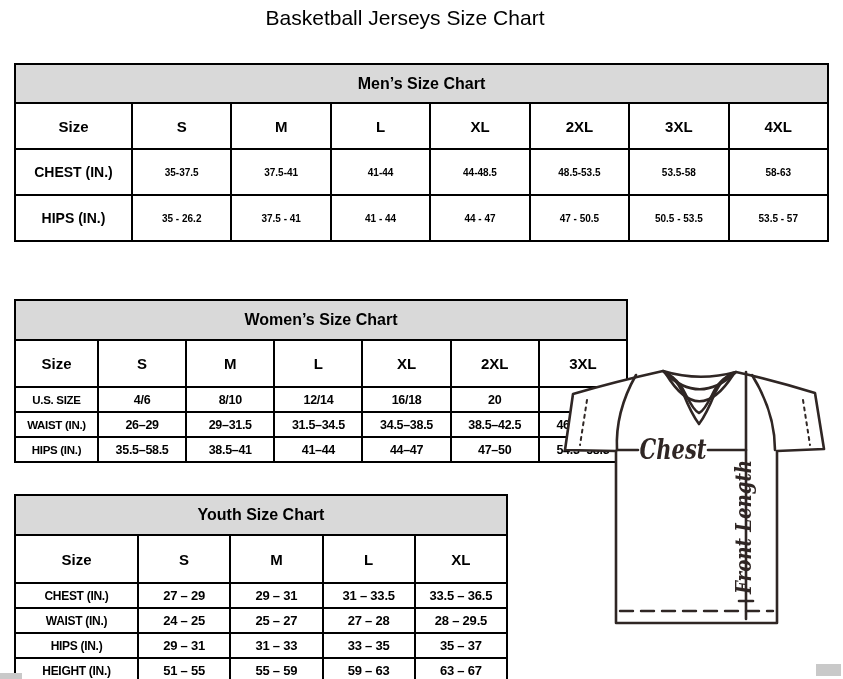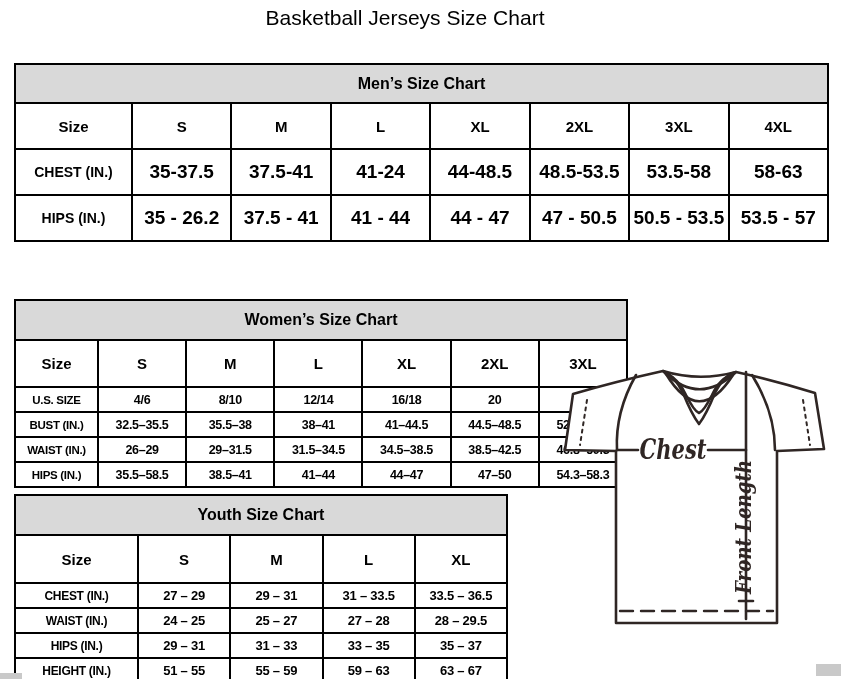--- a/index.html
+++ b/index.html
@@ -19,21 +19,21 @@
   table.tbl { border-collapse:collapse; table-layout:fixed; width:100%;padding-left:20px; }
   table.tbl th, table.tbl td {
     border:2px solid #000; text-align:center; vertical-align:middle;
     padding:0; font-weight:bold; overflow:hidden; white-space:nowrap;
   }
   .title-cell { background:#d9d9d9; font-size:16px; height:37px; }
 
   
   .mens col.c0 { width:117px; }
   .mens .col-h { height:44px; font-size:15px; }
-  .mens .val   { height:44px; font-size:19px;text-align:center; }
+  .mens .val   { height:44px; font-size:10px;text-align:center; }
   .mens .row-label { font-size:14px; }
 
   
   .womens th, .womens td { border-width:1.5px; }
   .womens { border:2px solid #000; }
   .womens col.c0 { width:83px; }
   .womens .title-cell { height:38px; }
   .womens .col-h { height:45px; font-size:15px; }
   .womens .val   { height:23px; font-size:12.5px; letter-spacing:-0.3px; }
   .womens .row-label { font-size:11.5px; letter-spacing:-0.3px; }
@@ -88,21 +88,21 @@
           <th class="col-h">L</th>
           <th class="col-h">XL</th>
           <th class="col-h">2XL</th>
           <th class="col-h">3XL</th>
           <th class="col-h">4XL</th>
         </tr>
         <tr>
           <td class="row-label">CHEST (IN.)</td>
           <td class="val">35-37.5</td>
           <td class="val">37.5-41</td>
-          <td class="val">41-24</td>
+          <td class="val">41-44</td>
           <td class="val">44-48.5</td>
           <td class="val">48.5-53.5</td>
           <td class="val">53.5-58</td>
           <td class="val">58-63</td>
         </tr>
         <tr>
           <td class="row-label">HIPS (IN.)</td>
           <td class="val">35 - 26.2</td>
           <td class="val">37.5 - 41</td>
           <td class="val">41 - 44</td>
@@ -139,29 +139,20 @@
           <th class="col-h">3XL</th>
         </tr>
         <tr>
           <td class="row-label">U.S. SIZE</td>
           <td class="val">4/6</td>
           <td class="val">8/10</td>
           <td class="val">12/14</td>
           <td class="val">16/18</td>
           <td class="val">20</td>
           <td class="val">22</td>
-        </tr>
-        <tr>
-          <td class="row-label">BUST (IN.)</td>
-          <td class="val">32.5–35.5</td>
-          <td class="val">35.5–38</td>
-          <td class="val">38–41</td>
-          <td class="val">41–44.5</td>
-          <td class="val">44.5–48.5</td>
-          <td class="val">52.8–56.5</td>
         </tr>
         <tr>
           <td class="row-label">WAIST (IN.)</td>
           <td class="val">26–29</td>
           <td class="val">29–31.5</td>
           <td class="val">31.5–34.5</td>
           <td class="val">34.5–38.5</td>
           <td class="val">38.5–42.5</td>
           <td class="val">46.8–50.3</td>
         </tr>

